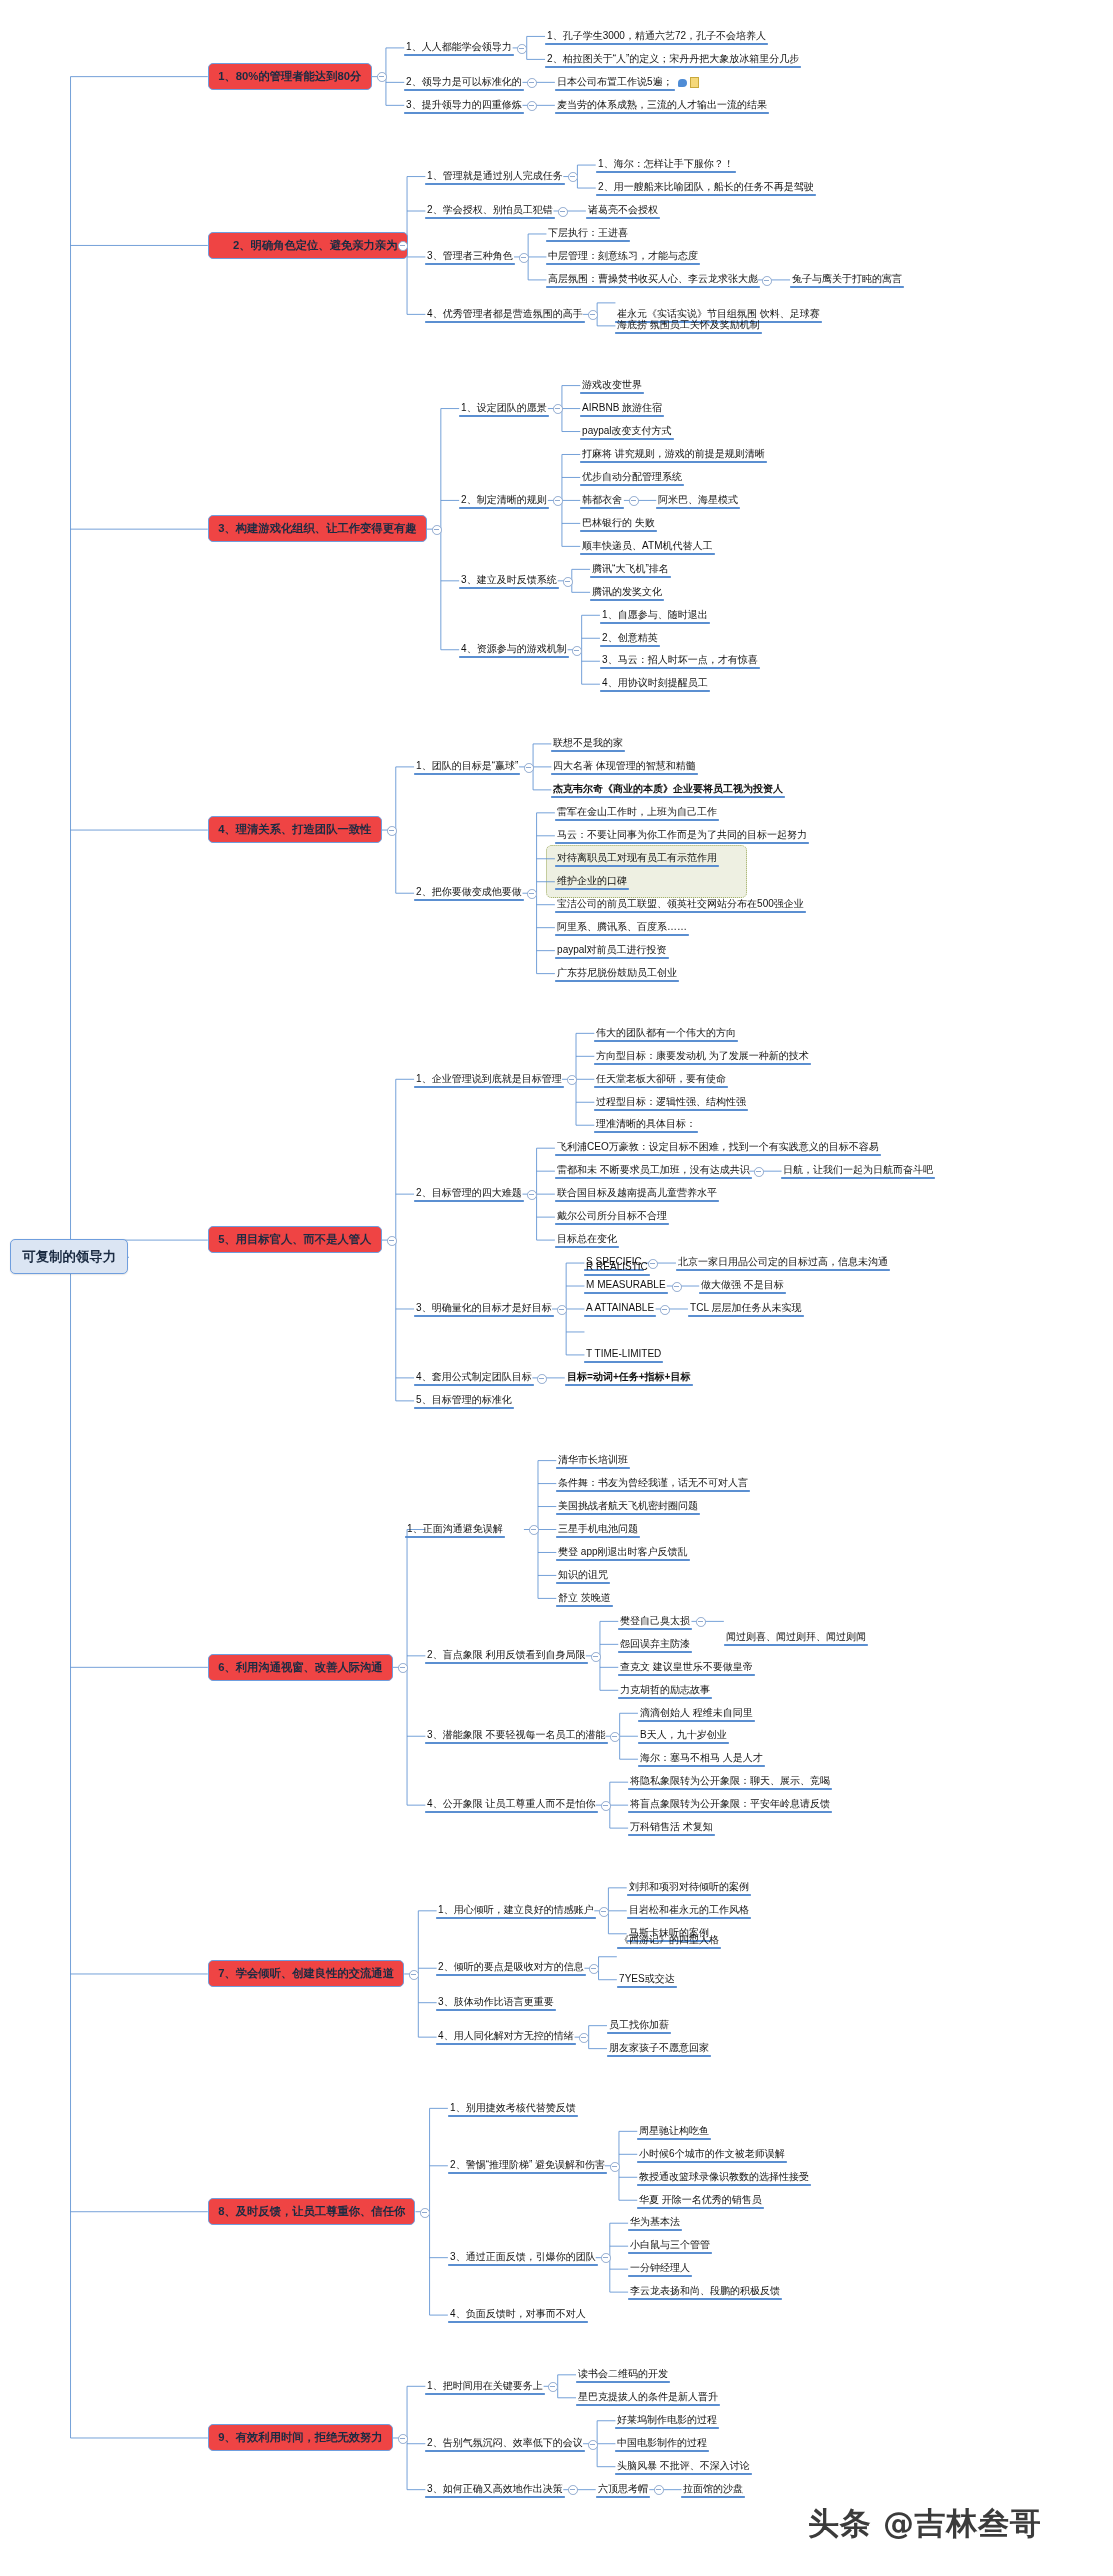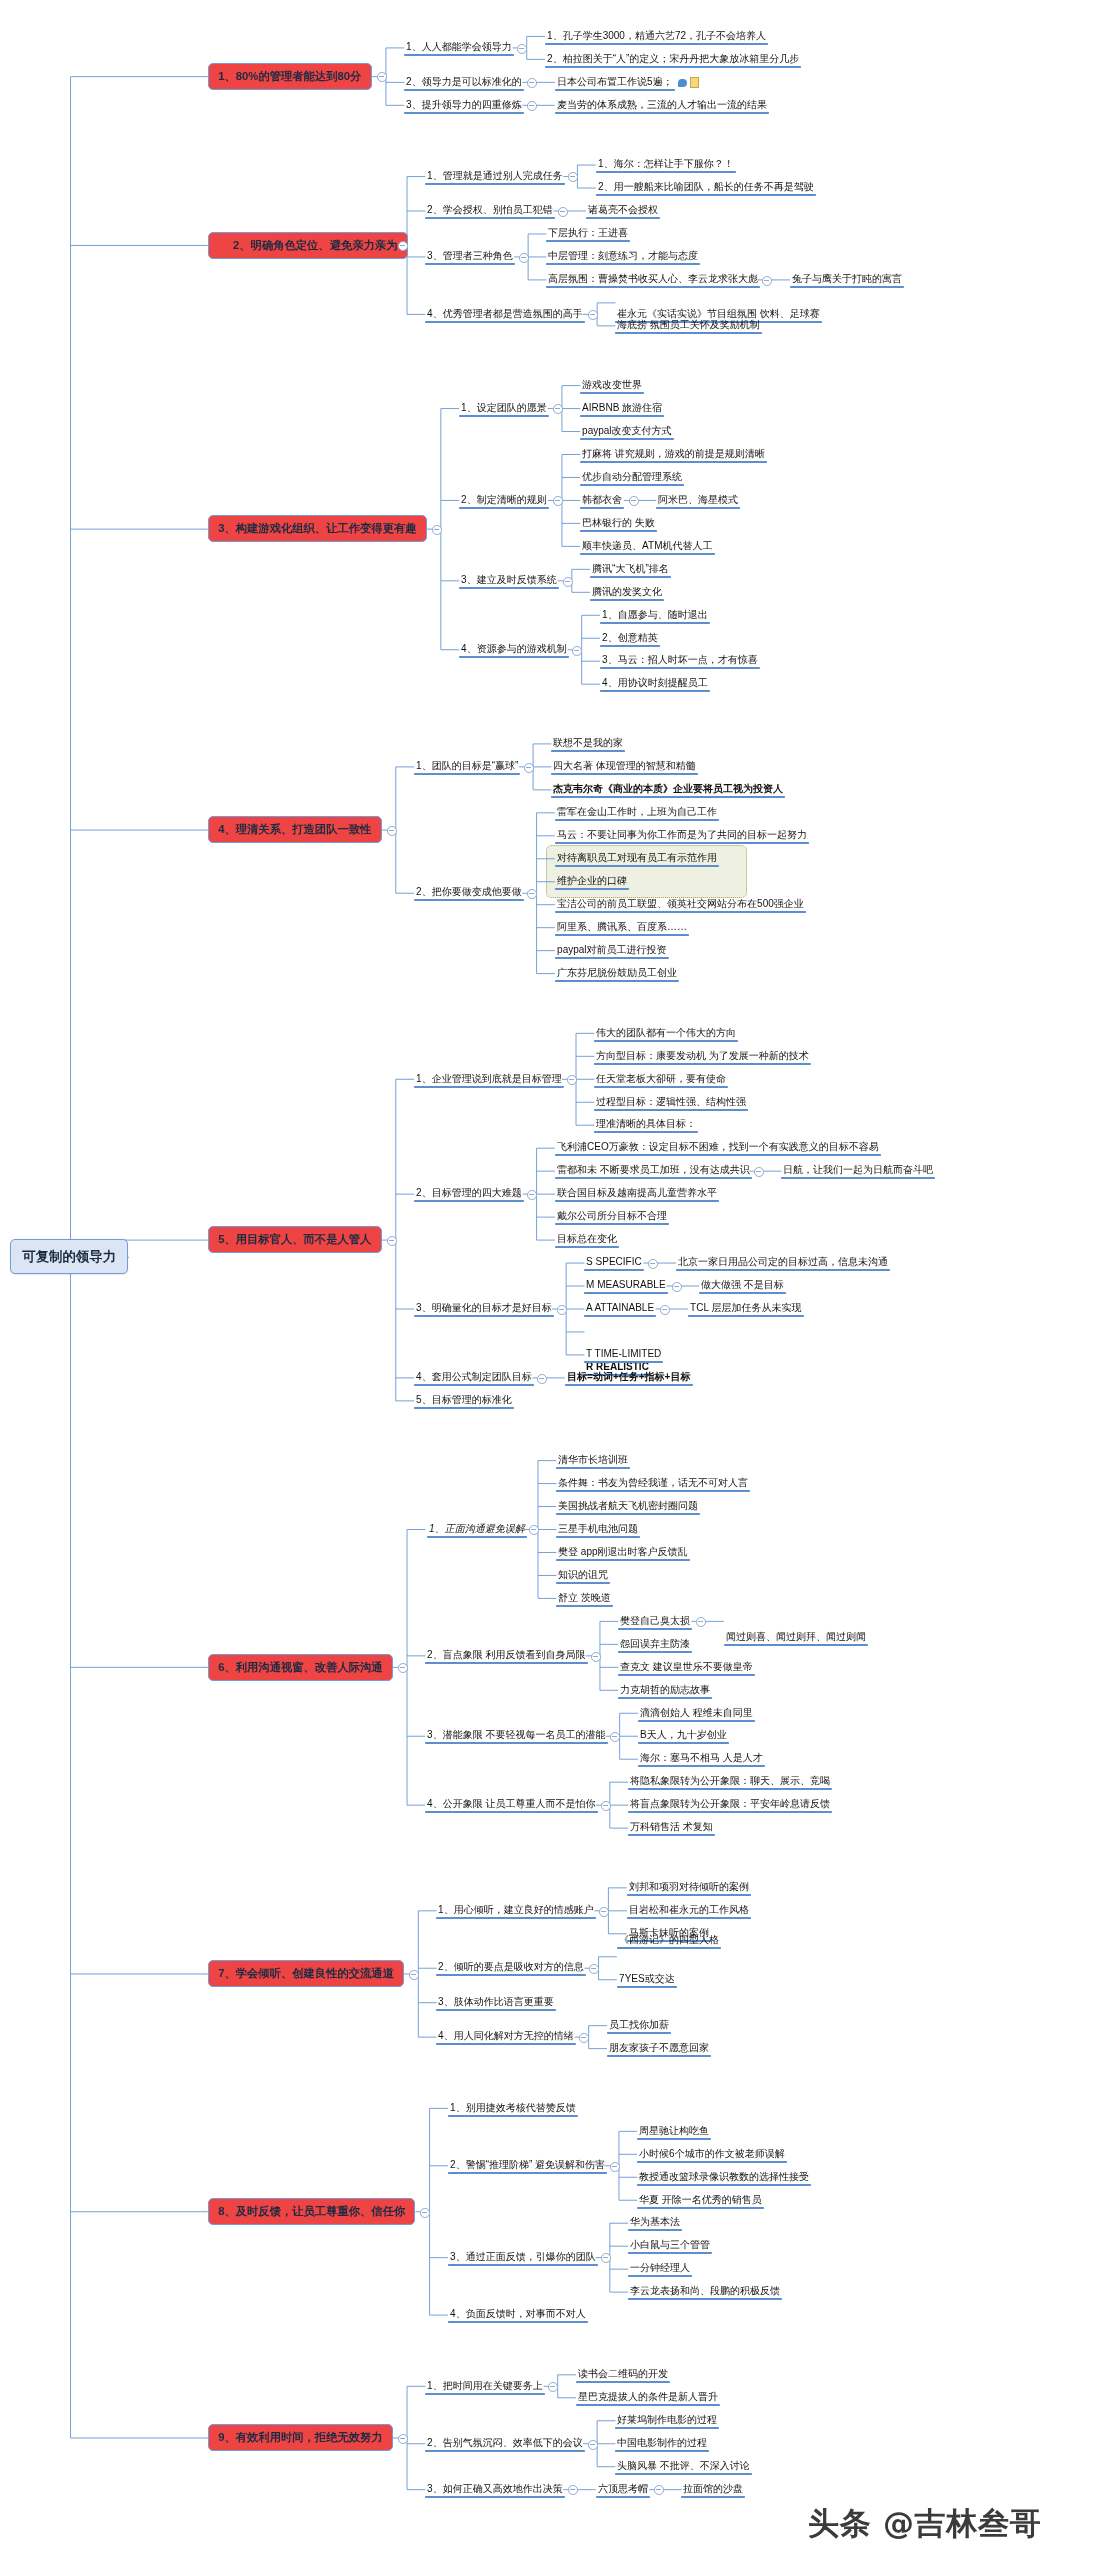--- a/index.html
+++ b/index.html
@@ -385,29 +385,29 @@
     <div class="tog" style="left: 557px; top: 1305px;"></div>
     <div class="node" style="left: 584px; top: 1255px;"><span class="txt">S SPECIFIC</span></div>
     <div class="tog" style="left: 648px; top: 1259px;"></div>
     <div class="node" style="left: 676px; top: 1255px;"><span class="txt">北京一家日用品公司定的目标过高，信息未沟通</span></div>
     <div class="node" style="left: 584px; top: 1278px;"><span class="txt">M MEASURABLE</span></div>
     <div class="tog" style="left: 672px; top: 1282px;"></div>
     <div class="node" style="left: 699px; top: 1278px;"><span class="txt">做大做强 不是目标</span></div>
     <div class="node" style="left: 584px; top: 1301px;"><span class="txt">A ATTAINABLE</span></div>
     <div class="tog" style="left: 660px; top: 1305px;"></div>
     <div class="node" style="left: 688px; top: 1301px;"><span class="txt">TCL 层层加任务从未实现</span></div>
-    <div class="node" style="left: 584px; top: 1360px; font-weight: bold;"><span class="txt">R REALISTIC</span></div>
+    <div class="node" style="left: 584px; top: 1260px;"><span class="txt">R REALISTIC</span></div>
     <div class="node" style="left: 584px; top: 1347px;"><span class="txt">T TIME-LIMITED</span></div>
     <div class="node" style="left: 414px; top: 1370px;"><span class="txt">4、套用公式制定团队目标</span></div>
     <div class="tog" style="left: 537px; top: 1374px;"></div>
     <div class="node bold" style="left: 565px; top: 1370px;"><span class="txt">目标=动词+任务+指标+目标</span></div>
     <div class="node" style="left: 414px; top: 1393px;"><span class="txt">5、目标管理的标准化</span></div>
     <div class="l1" style="left: 208px; top: 1654px;">6、利用沟通视窗、改善人际沟通</div>
     <div class="tog" style="left: 398px; top: 1663px;"></div>
-    <div class="node" style="left: 427px; top: 1522px; font-style: italic;"><span class="txt">1、正面沟通避免误解</span></div>
+    <div class="node" style="left: 405px; top: 1522px;"><span class="txt">1、正面沟通避免误解</span></div>
     <div class="tog" style="left: 529px; top: 1525px;"></div>
     <div class="node" style="left: 556px; top: 1453px;"><span class="txt">清华市长培训班</span></div>
     <div class="node" style="left: 556px; top: 1476px;"><span class="txt">条件舞：书友为曾经我谨，话无不可对人言</span></div>
     <div class="node" style="left: 556px; top: 1499px;"><span class="txt">美国挑战者航天飞机密封圈问题</span></div>
     <div class="node" style="left: 556px; top: 1522px;"><span class="txt">三星手机电池问题</span></div>
     <div class="node" style="left: 556px; top: 1545px;"><span class="txt">樊登 app刚退出时客户反馈乱</span></div>
     <div class="node" style="left: 556px; top: 1568px;"><span class="txt">知识的诅咒</span></div>
     <div class="node" style="left: 556px; top: 1591px;"><span class="txt">舒立 茨晚道</span></div>
     <div class="node" style="left: 425px; top: 1648px;"><span class="txt">2、盲点象限 利用反馈看到自身局限</span></div>
     <div class="tog" style="left: 591px; top: 1652px;"></div>

